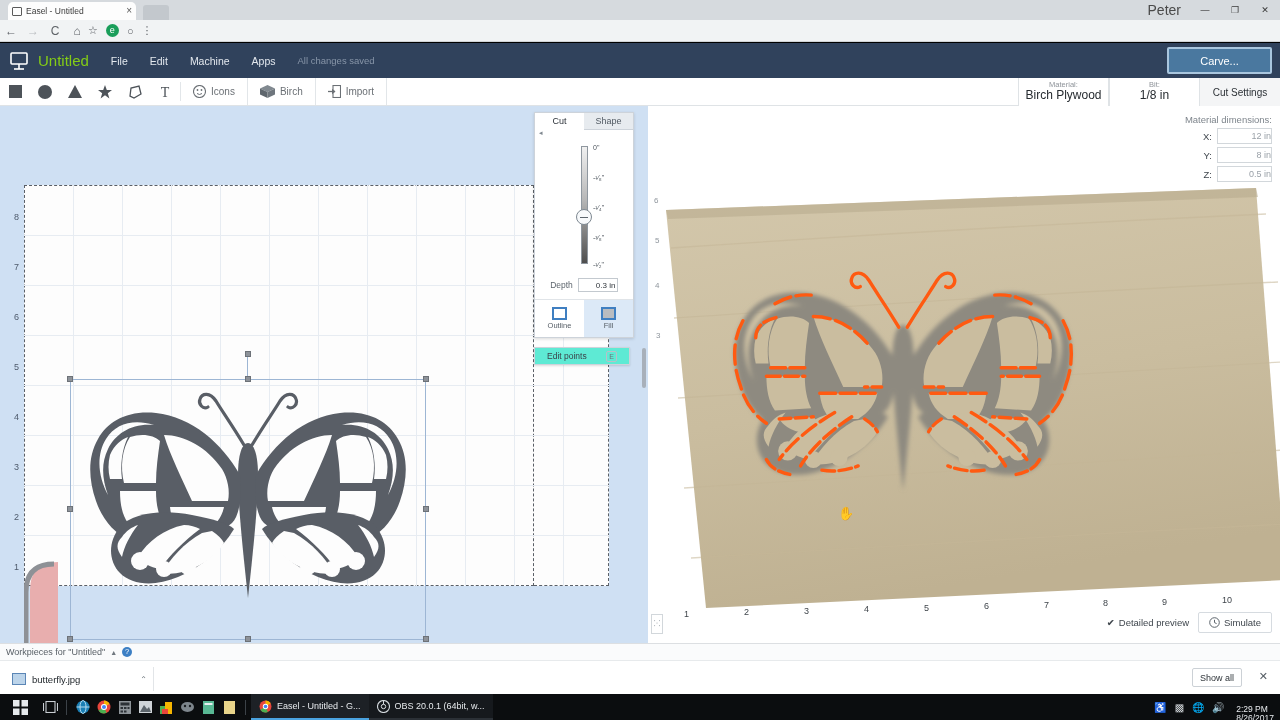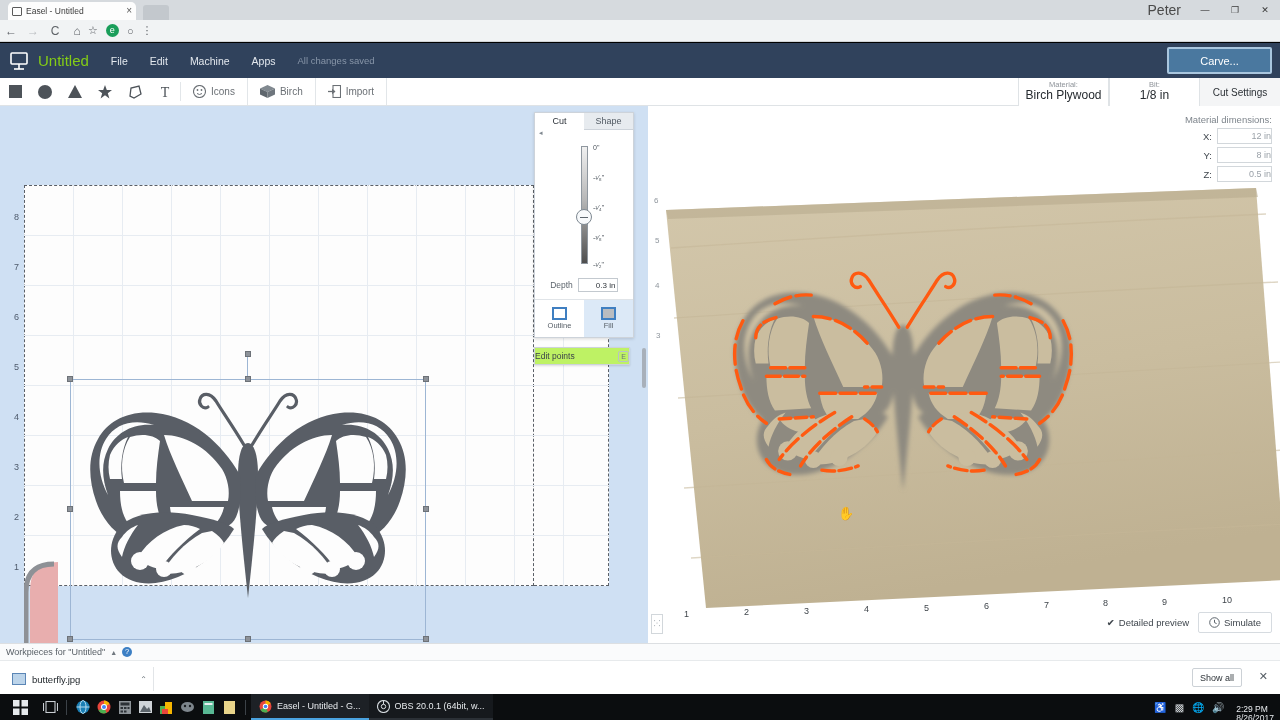--- a/index.html
+++ b/index.html
@@ -214,22 +214,22 @@
     justify-content: center; gap: 1px;
   }
   .fillcell.sel { background: #dce9f7; }
   .sq-out { width: 15px; height: 13px; border: 2px solid #3f7fc1; background: #fff; }
   .sq-fill { width: 15px; height: 13px; border: 2px solid #3f7fc1; background: #b9bcc0; }
   .fill-lbl { font-size: 7.5px; color: #565e66; }
   .cp-arrow { position: absolute; left: 4px; top: 16px; font-size: 7px; color: #7e868e; }
 
   .editpoints {
     position: absolute; left: 534px; top: 347px; width: 96px; height: 18px;
-    background: #bef264; border: 1px solid #cdd3da; display: flex;
-    align-items: center; justify-content: space-between; padding: 0 0;
+    background: #5eead4; border: 1px solid #cdd3da; display: flex;
+    align-items: center; justify-content: space-between; padding: 0 12px;
     box-shadow: 0 1px 2px rgba(0,0,0,.13);
   }
   .ep-lbl { font-size: 8.5px; color: #3c434a; }
   .ep-key {
     width: 11px; height: 11px; border: 1px solid #b9c0c7; border-radius: 2px;
     font-size: 7px; color: #6b737b; text-align: center; line-height: 10px;
   }
   .panel-scroll {
     position: absolute; left: 642px; top: 348px; width: 4px; height: 40px;
     background: #a8b0ba; border-radius: 2px;

